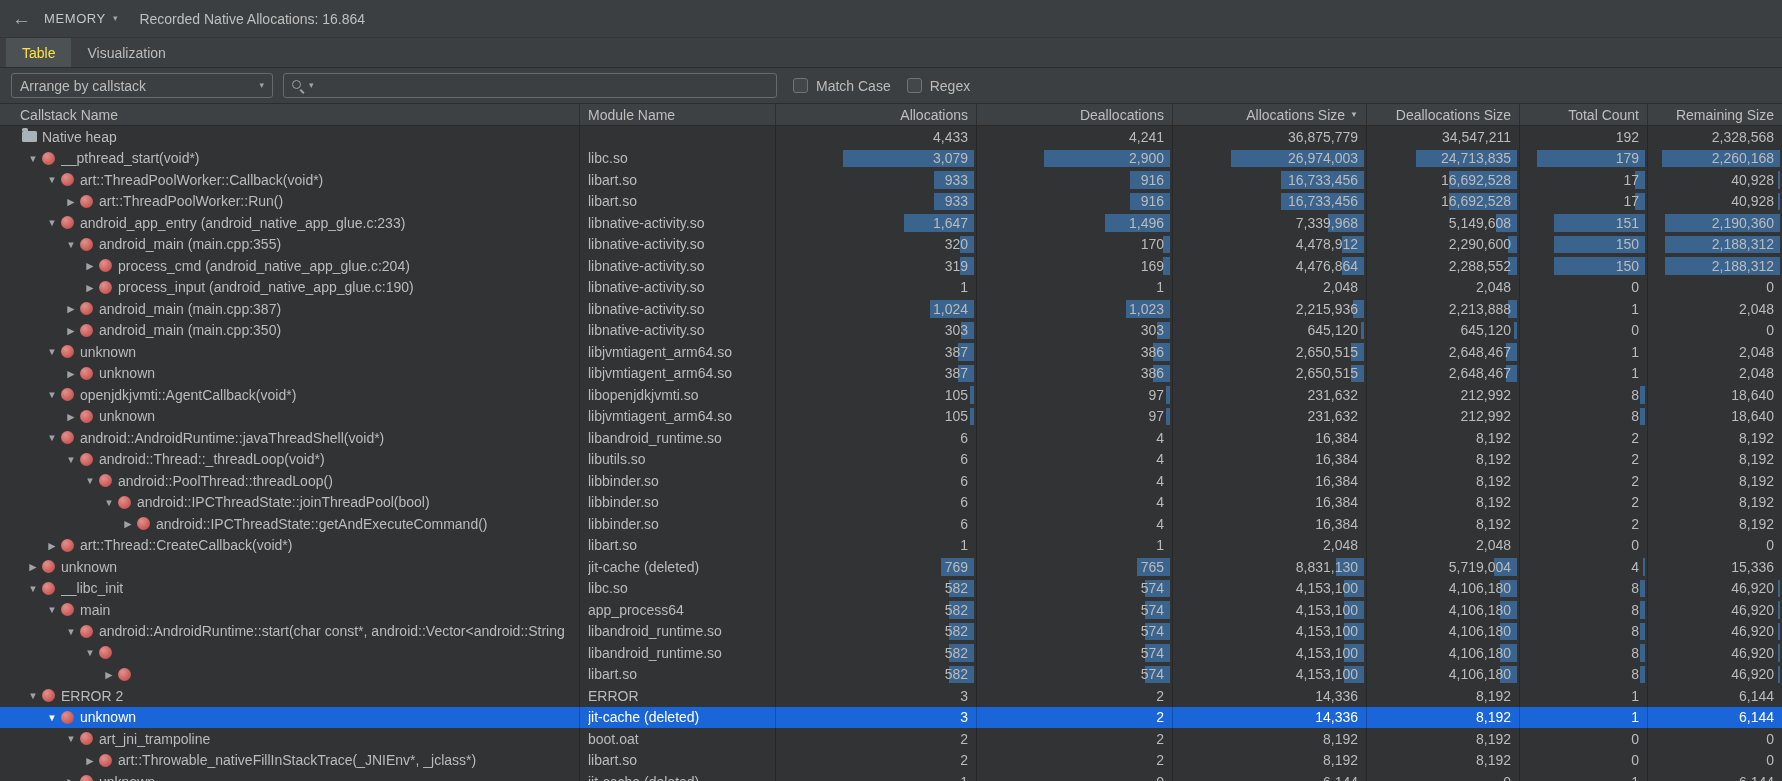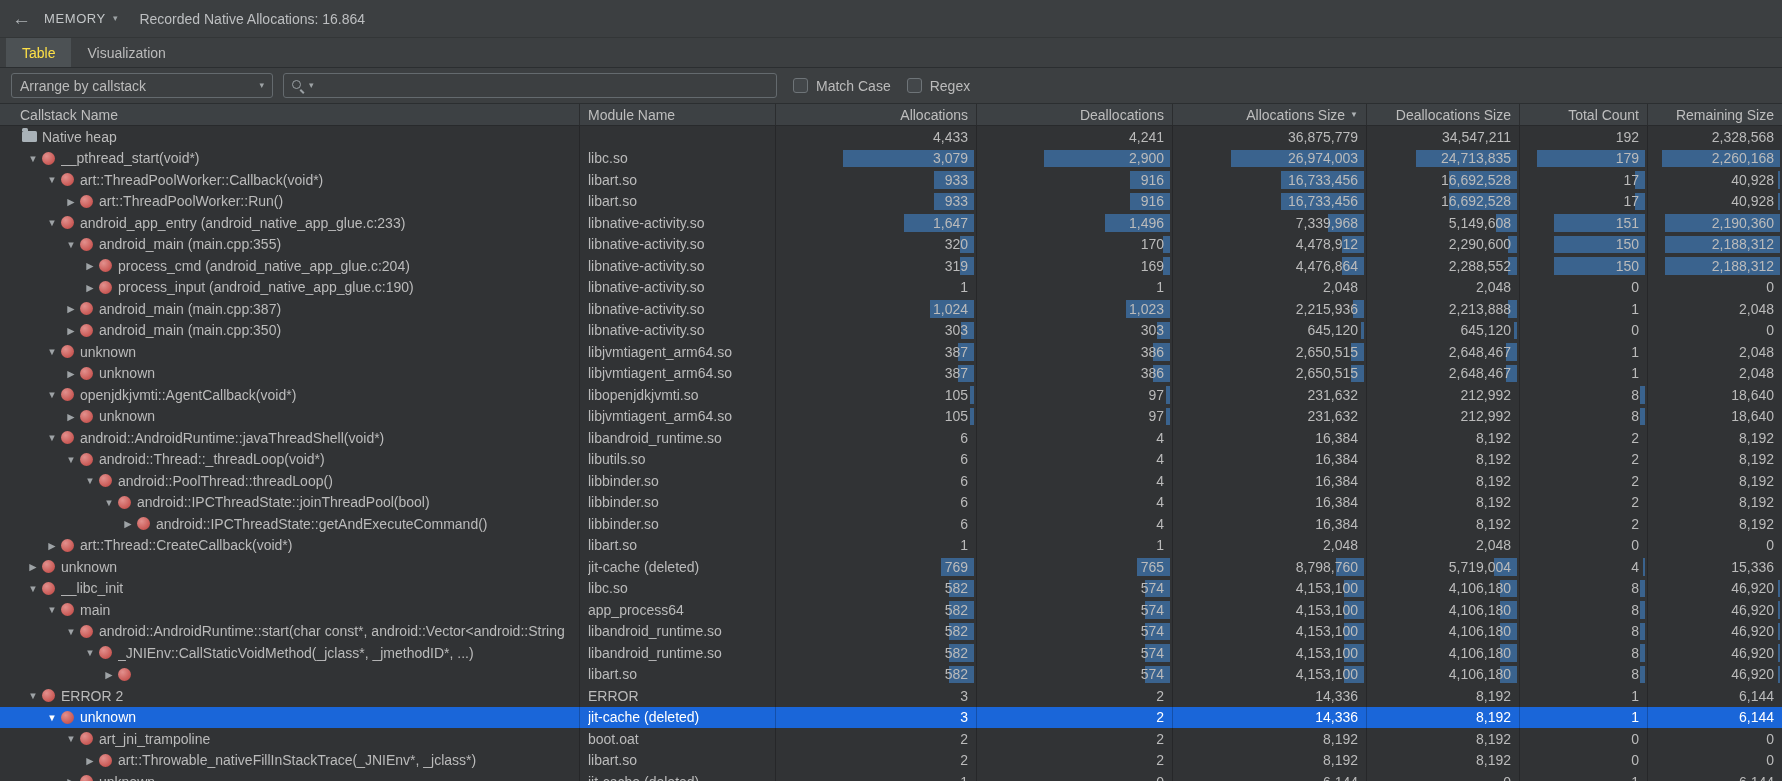--- a/index.html
+++ b/index.html
@@ -817,21 +817,21 @@
       <div class="cell num" style="width: 201px;">
         <div class="bar" style="width: 33px;"></div>
         <span class="val">769</span>
       </div>
       <div class="cell num" style="width: 196px;">
         <div class="bar" style="width: 33px;"></div>
         <span class="val">765</span>
       </div>
       <div class="cell num" style="width: 194px;">
         <div class="bar" style="width: 28px;"></div>
-        <span class="val">8,798,760</span>
+        <span class="val">8,831,130</span>
       </div>
       <div class="cell num" style="width: 153px;">
         <div class="bar" style="width: 23px;"></div>
         <span class="val">5,719,004</span>
       </div>
       <div class="cell num" style="width: 128px;">
         <div class="bar" style="width: 2px;"></div>
         <span class="val">4</span>
       </div>
       <div class="cell num" style="width: 134px;">
@@ -937,21 +937,20 @@
       </div>
       <div class="cell num" style="width: 134px;">
         <div class="bar" style="width: 2px;"></div>
         <span class="val">46,920</span>
       </div>
     </div>
     <div class="row">
       <div class="cell tree" style="width: 580px; padding-left: 82px;">
         <span class="arrow">▼</span>
         <span class="method-icon"></span>
-        <span class="lbl">_JNIEnv::CallStaticVoidMethod(_jclass*, _jmethodID*, ...)</span>
       </div>
       <div class="cell" style="width: 196px;">
         <span class="lbl">libandroid_runtime.so</span>
       </div>
       <div class="cell num" style="width: 201px;">
         <div class="bar" style="width: 25px;"></div>
         <span class="val">582</span>
       </div>
       <div class="cell num" style="width: 196px;">
         <div class="bar" style="width: 25px;"></div>

